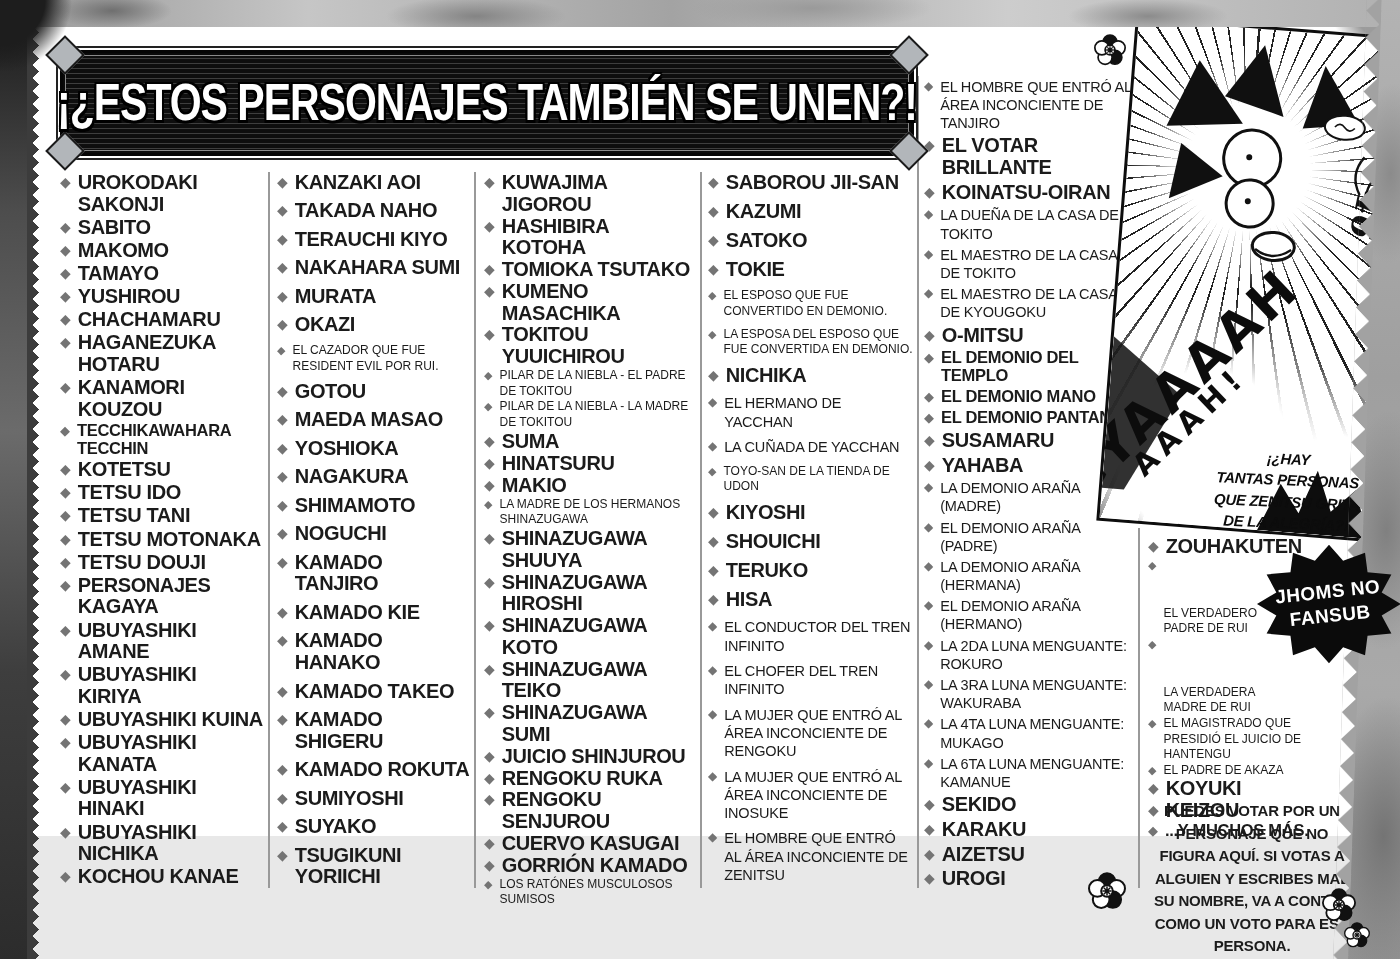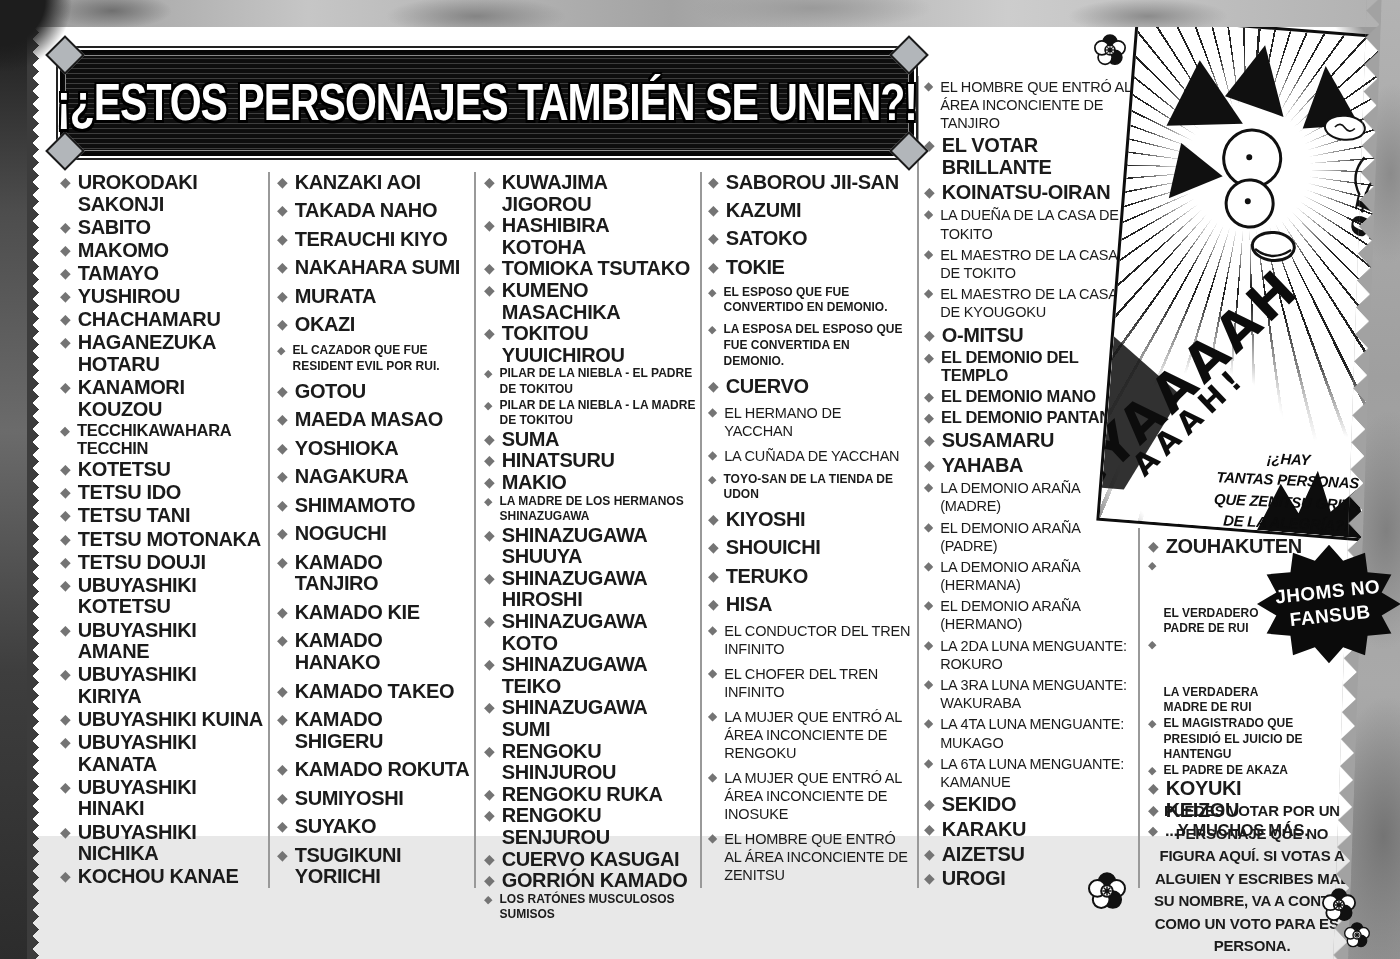--- a/index.html
+++ b/index.html
@@ -60,21 +60,21 @@
   #col4{left:924px;top:78px;width:211px;height:812px;}
   #col5{left:1148px;top:536px;width:172px;height:252px;}
   .item{display:flex;align-items:flex-start;gap:7px;line-height:1.08;}
   .bullet{color:#747474;flex:0 0 auto;}
   .item.name  .label{font-size:20px;font-weight:700;letter-spacing:-0.4px;}
   .item.name  .bullet{font-size:14px;margin-top:3px;}
   .item.namet .label{font-size:16.5px;font-weight:700;letter-spacing:-0.3px;}
   .item.namet .bullet{font-size:13px;margin-top:2px;}
   .item.med   .label{font-size:14.5px;font-weight:400;letter-spacing:-0.2px;line-height:1.25;}
   .item.med   .bullet{font-size:12px;margin-top:2px;}
-  .item.note  .label{font-size:12px;font-weight:700;line-height:1.3;}
+  .item.note  .label{font-size:12px;font-weight:400;line-height:1.3;}
   .item.note  .bullet{font-size:11px;margin-top:2px;}
   .item.narrow .label{max-width:100px;margin-top:48px;}
   .divider{position:absolute;width:2px;background:#999999;z-index:2;}
 
   
   .panel{position:absolute;left:1136px;top:16px;width:268px;height:500px;z-index:5;
     transform:rotate(4.5deg);transform-origin:top left;
     background:#ffffff;border:3px solid #0d0d0d;overflow:hidden;}
   .speedlines{position:absolute;inset:0;
     background:repeating-conic-gradient(from 0deg at 45% 28%, rgba(15,15,15,.92) 0deg 0.7deg, rgba(0,0,0,0) 0.7deg 6.2deg);}
@@ -191,21 +191,21 @@
       <div class="item name">
         <span class="bullet">◆</span>
         <span class="label">TETSU MOTONAKA</span>
       </div>
       <div class="item name">
         <span class="bullet">◆</span>
         <span class="label">TETSU DOUJI</span>
       </div>
       <div class="item name">
         <span class="bullet">◆</span>
-        <span class="label">UBUYASHIKI KOTETSU</span>
+        <span class="label">PERSONAJES KAGAYA</span>
       </div>
       <div class="item name">
         <span class="bullet">◆</span>
         <span class="label">UBUYASHIKI AMANE</span>
       </div>
       <div class="item name">
         <span class="bullet">◆</span>
         <span class="label">UBUYASHIKI KIRIYA</span>
       </div>
       <div class="item name">
@@ -379,21 +379,21 @@
       <div class="item name">
         <span class="bullet">◆</span>
         <span class="label">SHINAZUGAWA TEIKO</span>
       </div>
       <div class="item name">
         <span class="bullet">◆</span>
         <span class="label">SHINAZUGAWA SUMI</span>
       </div>
       <div class="item name">
         <span class="bullet">◆</span>
-        <span class="label">RENGOKU SHINJUROU</span>
+        <span class="label">JUICIO SHINJUROU</span>
       </div>
       <div class="item name">
         <span class="bullet">◆</span>
         <span class="label">RENGOKU RUKA</span>
       </div>
       <div class="item name">
         <span class="bullet">◆</span>
         <span class="label">RENGOKU SENJUROU</span>
       </div>
       <div class="item name">
@@ -429,21 +429,21 @@
       <div class="item note">
         <span class="bullet">◆</span>
         <span class="label">EL ESPOSO QUE FUE CONVERTIDO EN DEMONIO.</span>
       </div>
       <div class="item note">
         <span class="bullet">◆</span>
         <span class="label">LA ESPOSA DEL ESPOSO QUE FUE CONVERTIDA EN DEMONIO.</span>
       </div>
       <div class="item name">
         <span class="bullet">◆</span>
-        <span class="label">CUERVO</span>
+        <span class="label">NICHIKA</span>
       </div>
       <div class="item med">
         <span class="bullet">◆</span>
         <span class="label">EL HERMANO DE YACCHAN</span>
       </div>
       <div class="item med">
         <span class="bullet">◆</span>
         <span class="label">LA CUÑADA DE YACCHAN</span>
       </div>
       <div class="item note">

